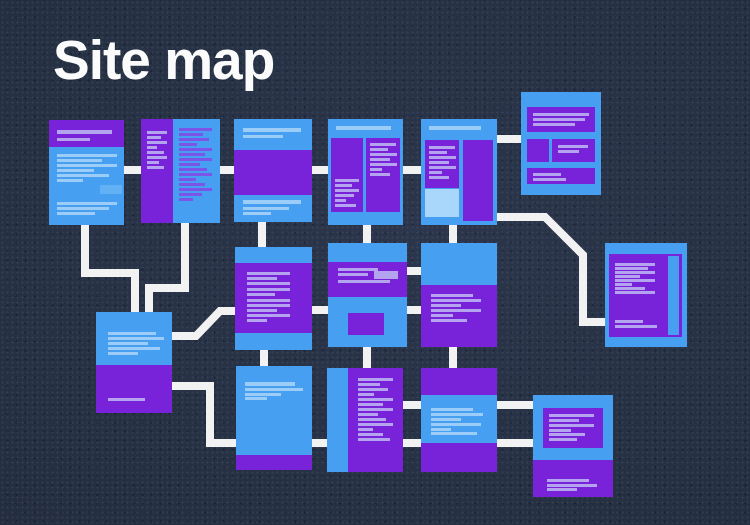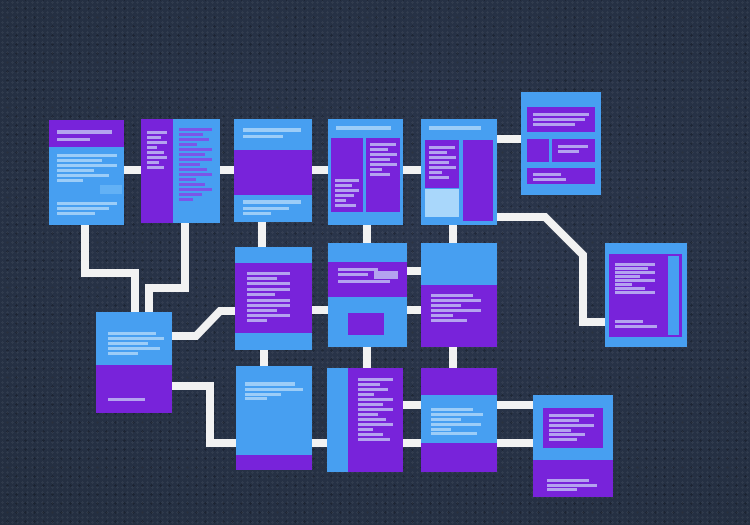--- a/index.html
+++ b/index.html
@@ -25,20 +25,21 @@
     z-index:3;
   }
   svg.connectors{position:absolute;left:0;top:0;z-index:1;}
   .node{position:absolute;z-index:2;}
   .node .blk{position:absolute;}
 </style>
 </head>
 <body>
 
 <div class="stage">
+  <div class="title">Site map</div>
   <svg class="connectors" width="750" height="525" viewBox="0 0 750 525">
       <polyline points="124,170 141,170" fill="none" stroke="#f2f2f2" stroke-width="8" stroke-linecap="square"></polyline>
       <polyline points="220,170 234,170" fill="none" stroke="#f2f2f2" stroke-width="8" stroke-linecap="square"></polyline>
       <polyline points="312,170 328,170" fill="none" stroke="#f2f2f2" stroke-width="8" stroke-linecap="square"></polyline>
       <polyline points="403,170 421,170" fill="none" stroke="#f2f2f2" stroke-width="8" stroke-linecap="square"></polyline>
       <polyline points="497,139 521,139" fill="none" stroke="#f2f2f2" stroke-width="8" stroke-linecap="square"></polyline>
       <polyline points="497,217 545,217 583,255 583,322 605,322" fill="none" stroke="#f2f2f2" stroke-width="8" stroke-linecap="square"></polyline>
       <polyline points="85,225 85,273 135,273 135,312" fill="none" stroke="#f2f2f2" stroke-width="8" stroke-linecap="square"></polyline>
       <polyline points="185,223 185,288 149,288 149,312" fill="none" stroke="#f2f2f2" stroke-width="8" stroke-linecap="square"></polyline>
       <polyline points="262,222 262,247" fill="none" stroke="#f2f2f2" stroke-width="8" stroke-linecap="square"></polyline>

